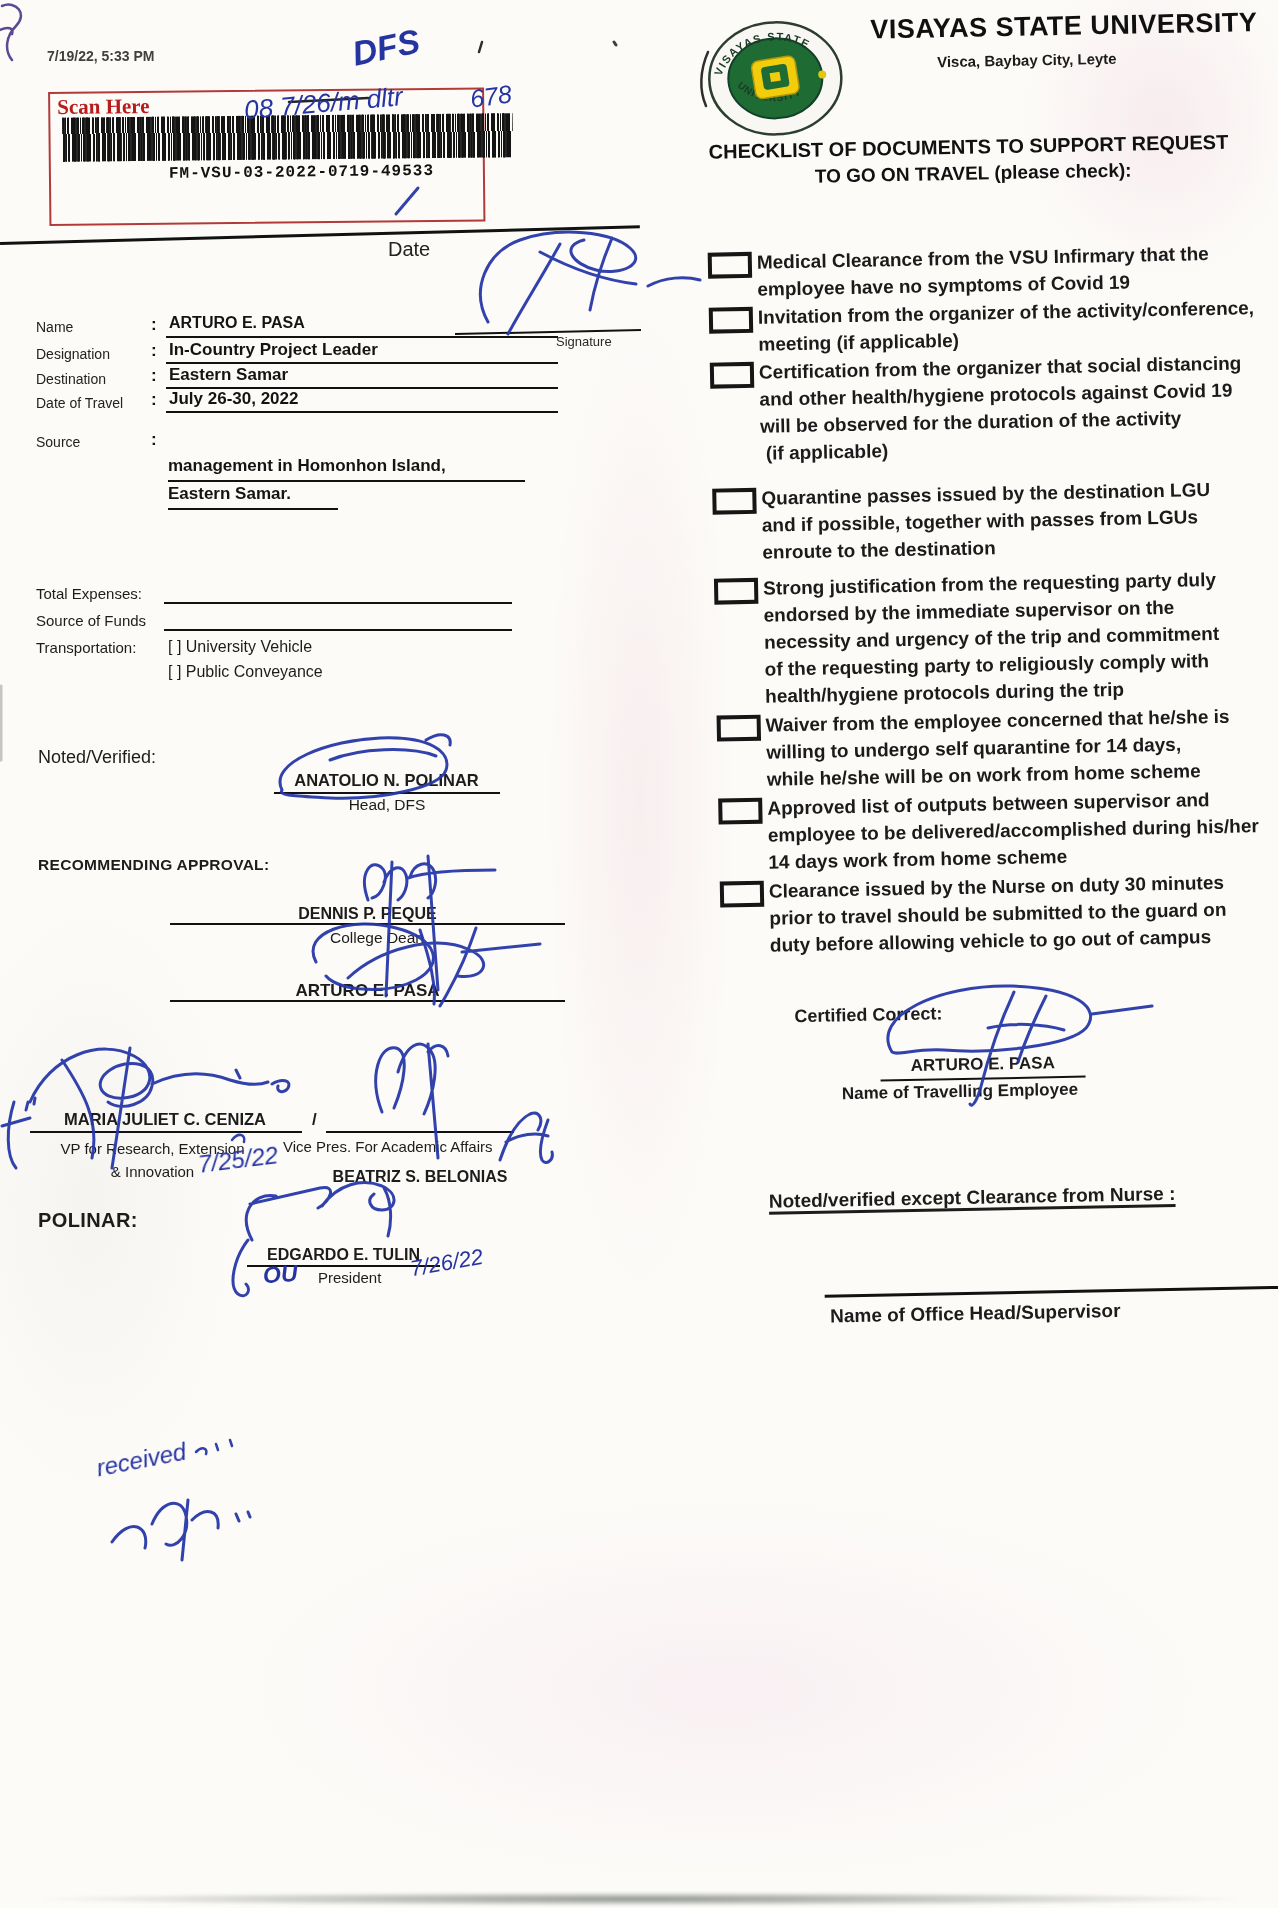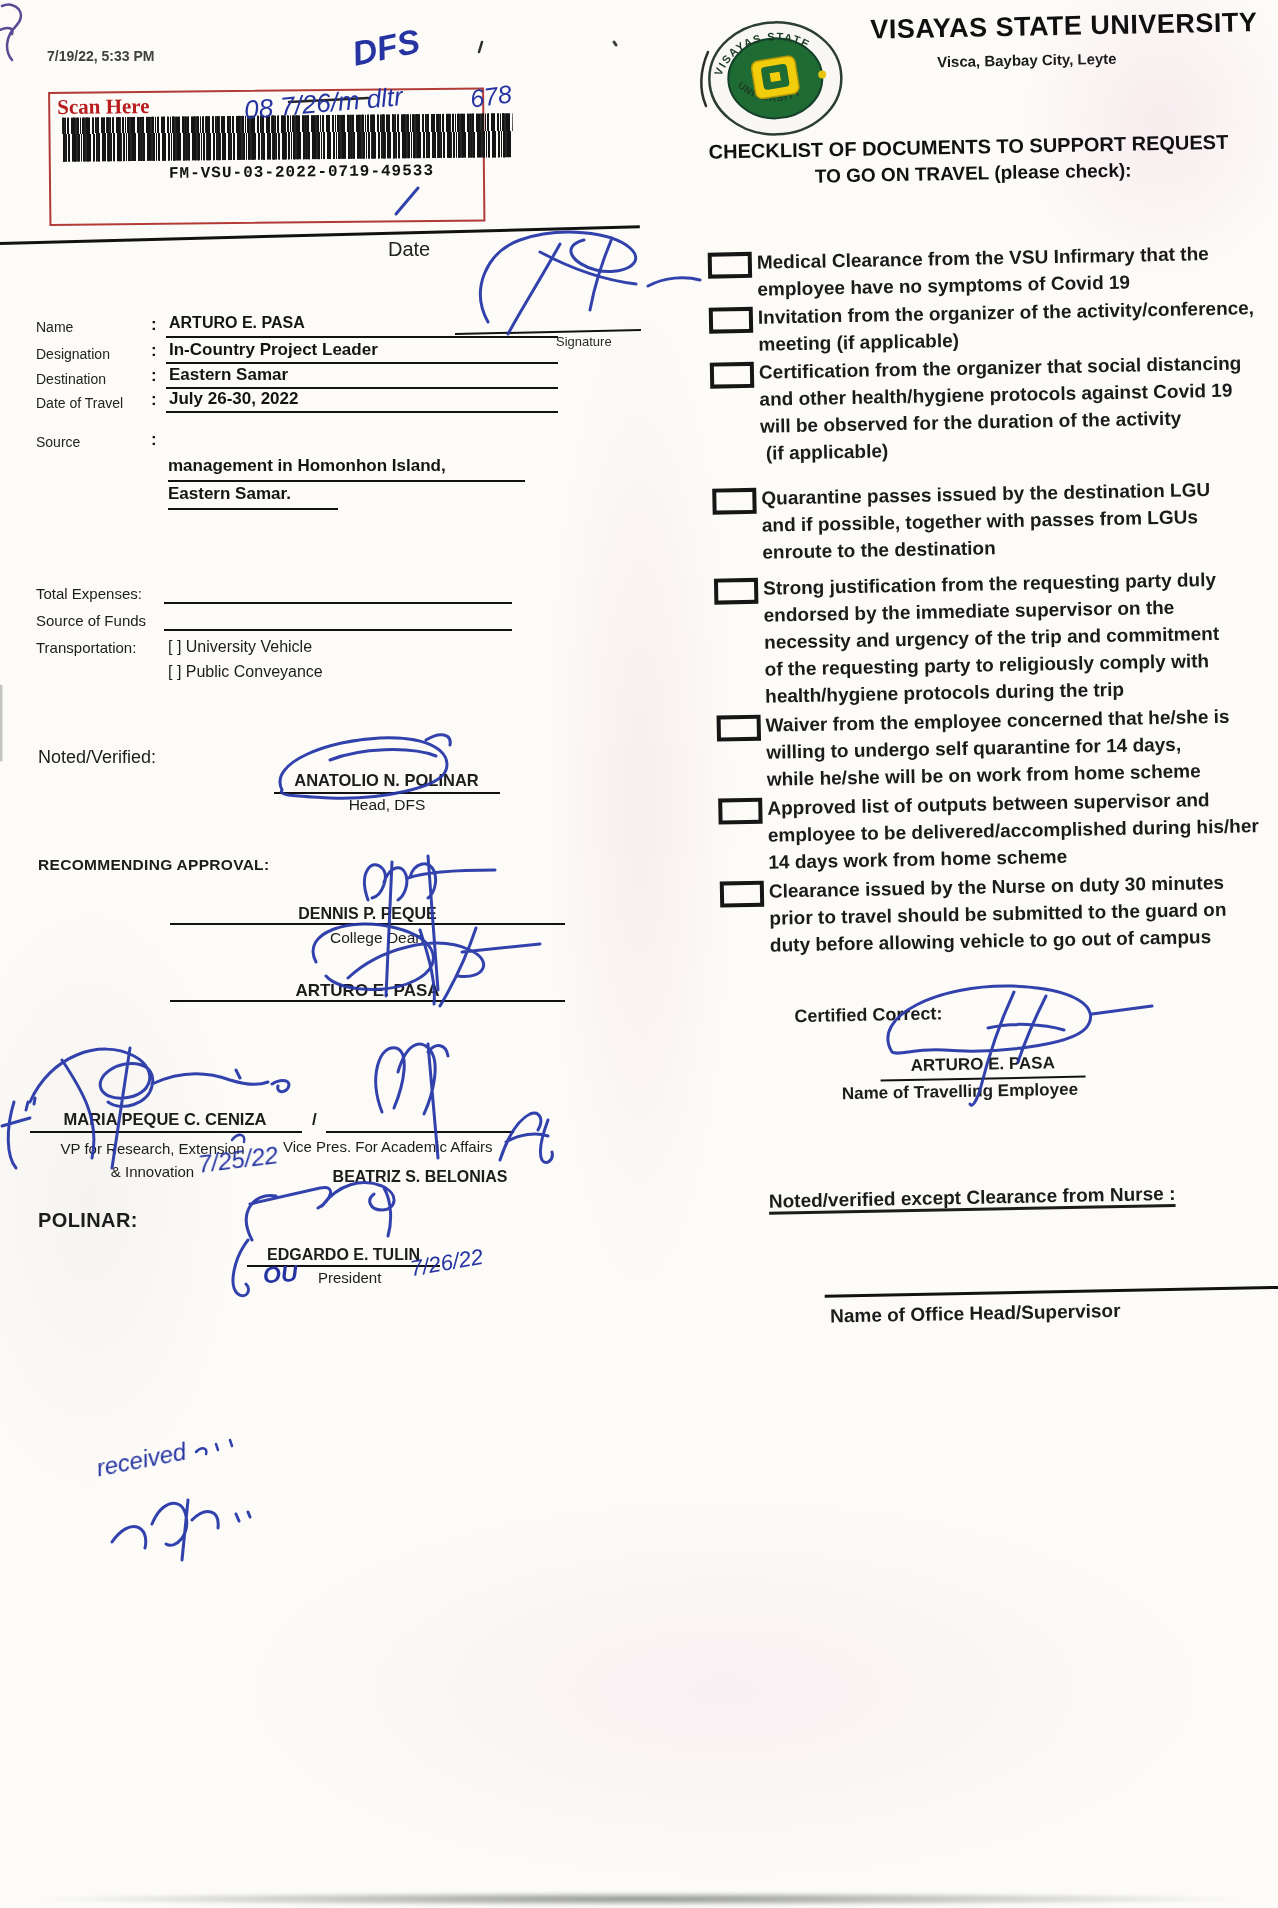--- a/index.html
+++ b/index.html
@@ -93,21 +93,21 @@
   <div class="abs z ctr" style="left:307px;top:796px;width:160px;font-size:15.5px;">Head, DFS</div>
 
   <div class="abs z" style="left:38px;top:856px;font-size:15.5px;font-weight:700;letter-spacing:.3px;">RECOMMENDING APPROVAL:</div>
   <div class="abs z ctr" style="left:170px;top:905px;width:395px;font-weight:700;font-size:16px;">DENNIS P. PEQUE</div>
   <div class="hr" style="left:170px;top:923px;width:395px;"></div>
   <div class="abs z ctr" style="left:297px;top:929px;width:160px;font-size:15.5px;">College Dean</div>
 
   <div class="abs z ctr" style="left:170px;top:981px;width:395px;font-weight:700;font-size:17px;">ARTURO E. PASA</div>
   <div class="hr" style="left:170px;top:1000px;width:395px;"></div>
 
-  <div class="abs z ctr" style="left:30px;top:1110px;width:270px;font-weight:700;font-size:16.5px;">MARIA PEQUE C. CENIZA</div>
+  <div class="abs z ctr" style="left:30px;top:1110px;width:270px;font-weight:700;font-size:16.5px;">MARIA JULIET C. CENIZA</div>
   <div class="hr" style="left:30px;top:1131px;width:272px;"></div>
   <div class="abs z" style="left:312px;top:1110px;font-weight:700;font-size:17px;">/</div>
   <div class="abs z ctr" style="left:326px;top:1168px;width:188px;font-weight:700;font-size:16px;">BEATRIZ S. BELONIAS</div>
   <div class="hr" style="left:326px;top:1131px;width:188px;"></div>
   <div class="abs z ctr pre" style="left:40px;top:1137px;width:225px;font-size:15px;line-height:23px;">VP for Research, Extension
 &amp; Innovation</div>
   <div class="abs z" style="left:283px;top:1138px;font-size:15px;">Vice Pres. For Academic Affairs</div>
 
   <div class="abs z" style="left:38px;top:1209px;font-size:20px;font-weight:700;letter-spacing:.4px;">POLINAR:</div>
   <div class="abs z ctr" style="left:247px;top:1246px;width:193px;font-weight:700;font-size:16px;">EDGARDO E. TULIN</div>

